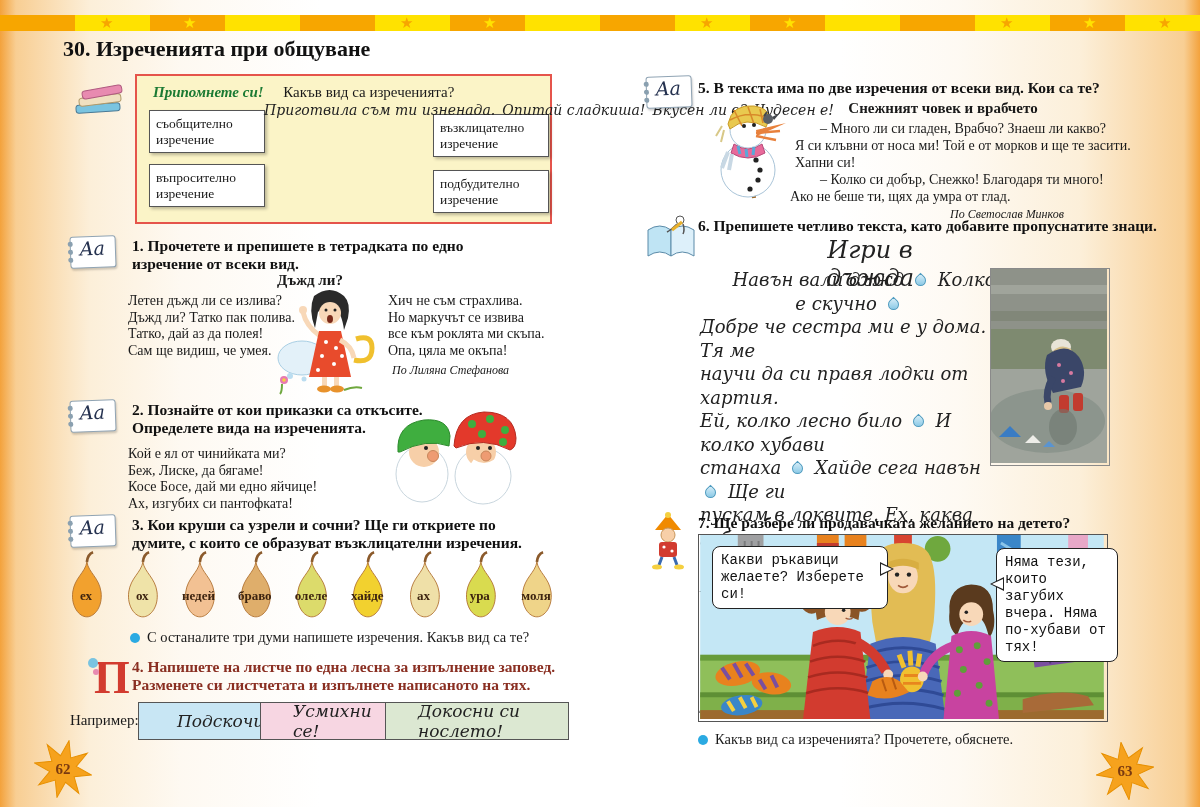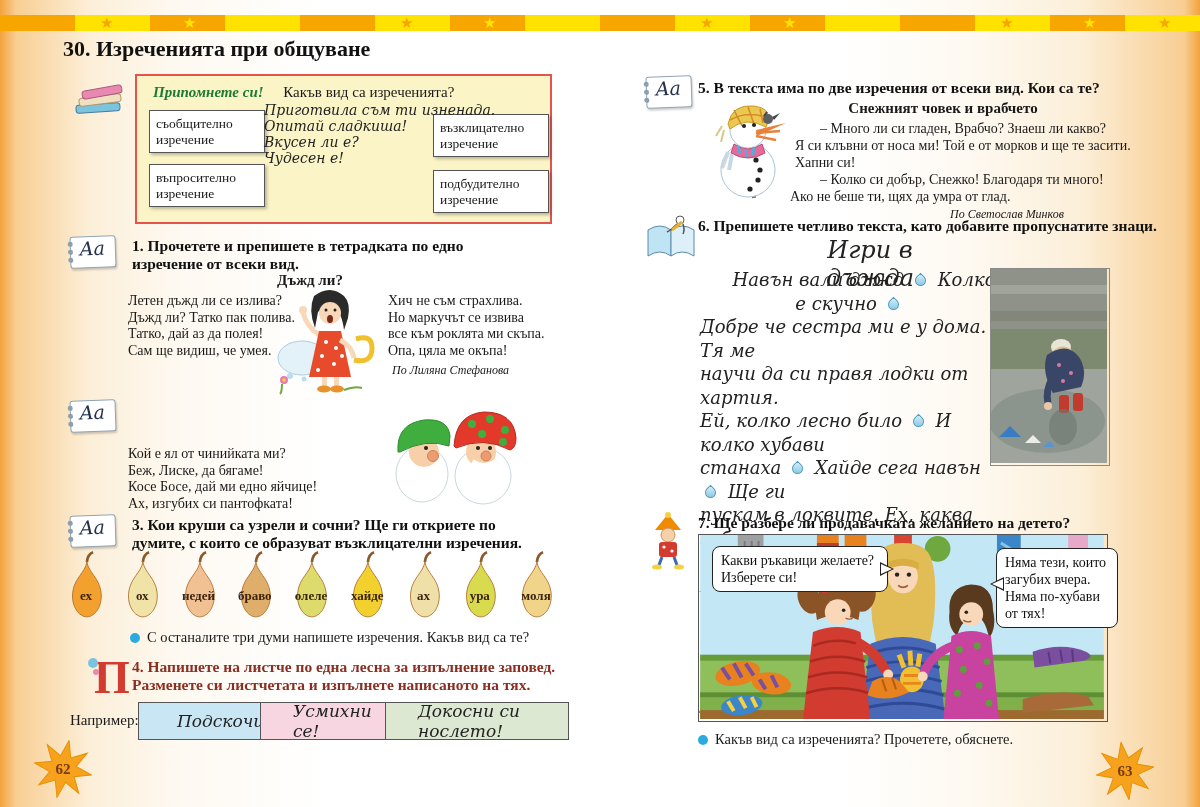--- a/index.html
+++ b/index.html
@@ -20,21 +20,21 @@
   h1.title{position:absolute;left:63px;top:36px;z-index:3;margin:0;font-size:22px;font-weight:bold;color:#111;}
 
   
   .reminder{left:135px;top:74px;width:413px;height:146px;background:#FBF4C7;border:2px solid #E5544B;}
   .rem-row{position:absolute;left:16px;top:8px;font-size:15px;white-space:nowrap;}
   .rem-label{color:#1B7A33;font-weight:bold;font-style:italic;margin-right:16px;}
   .rbox{position:absolute;background:#fff;border:1px solid #555;box-shadow:2px 2px 3px rgba(0,0,0,.25);
         font-weight:normal;font-size:13.5px;line-height:15.5px;padding:5px 6px;}
   .rb1{left:12px;top:34px;width:102px;} .rb2{left:12px;top:88px;width:102px;}
   .rb3{left:296px;top:38px;width:102px;} .rb4{left:296px;top:94px;width:102px;}
-  .remhw{position:absolute;left:127px;top:26px;display:flex;flex-direction:column;}
+  .remhw{position:absolute;left:127px;top:26px;display:flex;flex-direction:row;gap:7px;}
   .remhw div{white-space:nowrap;}
   .remhw div{font-family:"DejaVu Serif",serif;font-style:italic;font-size:14px;color:#222;}
 
   
   .aa{position:absolute;z-index:3;width:44px;height:30px;background:#fff;border:1px solid #90A4B4;border-radius:3px;
       box-shadow:1px 2px 2px rgba(0,0,0,.18);transform:rotate(-2deg);}
   .aa::before{content:"";position:absolute;left:-3px;top:4px;width:5px;height:5px;border-radius:50%;
       background:#8AA0B0;box-shadow:0 8px #8AA0B0,0 16px #8AA0B0;}
   .aa::after{content:"Aa";position:absolute;left:9px;top:0px;font-family:"DejaVu Serif",serif;
       font-style:italic;font-size:19px;color:#24314f;}
@@ -84,21 +84,21 @@
   .t6-lines{position:absolute;left:700px;top:268px;width:300px;z-index:3;
       font-family:"DejaVu Serif",serif;font-style:italic;font-size:18px;line-height:23.5px;color:#222;}
   .t6-lines div:first-child{text-indent:28px;text-align:center;}
   .drop{display:inline-block;width:9px;height:9px;background:linear-gradient(135deg,#D8EEF8,#7FC4E4);
       border:1px solid #4F9CC0;border-radius:0 50% 50% 50%;transform:rotate(45deg);margin:0 6px 0 5px;}
 
   .photo{position:absolute;left:990px;top:268px;width:118px;height:196px;border:1px solid #8a8a8a;z-index:3;}
   .scene{position:absolute;left:698px;top:534px;width:408px;height:186px;border:1px solid #555;z-index:3;}
 
   .bubble{position:absolute;z-index:5;background:#fff;border:1.6px solid #222;border-radius:8px;
-      padding:5px 8px;font-size:14px;line-height:17px;color:#111;}
+      padding:5px 8px;font-size:14px;line-height:17px;color:#111;font-family:Liberation Mono, monospace;}
   .b-left{left:712px;top:546px;width:158px;}
   .b-left::before{content:"";position:absolute;right:-14px;top:15px;border:7px solid transparent;border-left:14px solid #222;}
   .b-left::after{content:"";position:absolute;right:-10px;top:17px;border:5px solid transparent;border-left:11px solid #fff;}
   .b-right{left:996px;top:548px;width:104px;}
   .b-right::before{content:"";position:absolute;left:-14px;top:28px;border:7px solid transparent;border-right:14px solid #222;}
   .b-right::after{content:"";position:absolute;left:-10px;top:30px;border:5px solid transparent;border-right:11px solid #fff;}
 </style>
 </head>
 <body>
 
@@ -187,20 +187,24 @@
     <rect x="48" y="95" width="5" height="10" fill="#F8D8B8"></rect>
       <rect x="60" y="95" width="5" height="10" fill="#F8D8B8"></rect>
     <ellipse cx="50" cy="107" rx="7" ry="3.5" fill="#E8922C"></ellipse>
       <ellipse cx="63" cy="107" rx="7" ry="3.5" fill="#E8922C"></ellipse>
     <circle cx="10" cy="98" r="4" fill="#E87AB0"></circle>
       <circle cx="10" cy="98" r="1.8" fill="#F5D040"></circle>
     <path d="M8,102 q0,8 -2,10 M70,108 q10,-4 18,-2" stroke="#6FA83E" stroke-width="2" fill="none"></path>
   </svg>
 
   <div class="aa" style="left:70px;top:400px"></div>
+  <div class="th" style="left:132px;top:401px">
+    <div>2. Познайте от кои приказки са откъсите.</div>
+    <div>Определете вида на изреченията.</div>
+  </div>
   <div class="poem" style="left:128px;top:446px">
     <div>Кой е ял от чинийката ми?</div>
     <div>Беж, Лиске, да бягаме!</div>
     <div>Косе Босе, дай ми едно яйчице!</div>
     <div>Ах, изгубих си пантофката!</div>
   </div>
   <svg class="abs" style="left:386px;top:398px" width="138" height="108" viewBox="0 0 138 108">
     <ellipse cx="36" cy="76" rx="26" ry="28" fill="#fff" stroke="#C9D6DE"></ellipse>
     <circle cx="38" cy="54" r="15" fill="#F7CFA8"></circle>
     <path d="M12,54 Q10,26 38,22 Q62,20 64,38 L63,48 Q40,40 14,54 Z" fill="#3FAE3F" stroke="#2C8A2C"></path>

